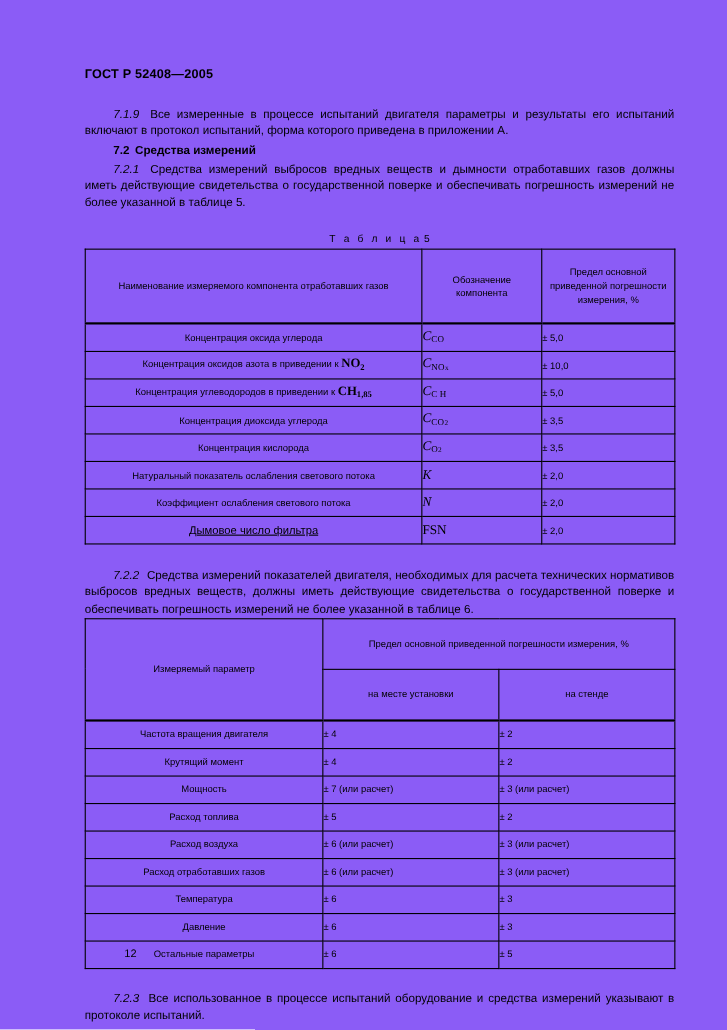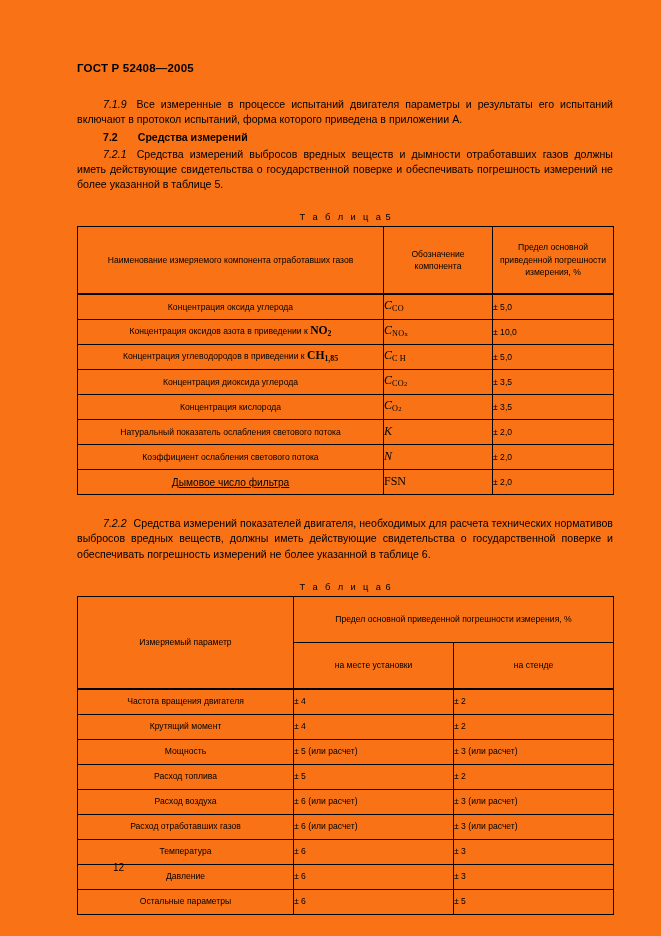--- a/index.html
+++ b/index.html
@@ -4,21 +4,21 @@
 <style>
   html, body {
     margin: 0;
     padding: 0;
     background: #ffffff;
   }
   .page {
     position: relative;
     width: 661px;
     height: 936px;
-    background: #f97316;
+    background: #8b5cf6;
     font-family: "Liberation Sans", sans-serif;
     color: #000000;
     overflow: hidden;
   }
 
   
   .doc-header {
     position: absolute;
     left: 77px;
     top: 62px;
@@ -42,21 +42,21 @@
     text-indent: 26px;
     hyphens: manual;
   }
   .sec-head {
     margin: 3px 0 1px 0;
     font-size: 10.6px;
     line-height: 15.2px;
     font-weight: bold;
     text-indent: 26px;
   }
-  .sec-head .num { margin-right: 20px; }
+  .sec-head .num { margin-right: 5px; }
   .clause-num { margin-right: 4px; font-style: italic; }
 
   
   .tbl-caption {
     font-size: 9.3px;
     letter-spacing: 2.4px;
     margin: 20px 0 4px 0;
     text-align: center;
   }
   .tbl-caption .cap-num { letter-spacing: 0; margin-left: 2px; }
@@ -190,21 +190,20 @@
         <tr>
           <td class="c-name big-row">Дымовое число фильтра</td>
           <td class="c-mid"><span class="sym roman">FSN</span></td>
           <td class="c-mid">± 2,0</td>
         </tr>
       </tbody>
     </table>
 
     <p class="para" style="margin-top:21px"><span class="clause-num">7.2.2</span> <span>Средства измерений показателей двигателя, необходимых для расчета технических нормативов выбросов вредных веществ, должны иметь действующие свидетельства о государственной поверке и обеспечивать погрешность измерений не более указанной в таблице 6.</span></p>
 
-    <div class="tbl-caption"><span>Т а б л и ц а</span><span class="cap-num">6</span></div>
 
     <table class="gost">
       <colgroup>
         <col style="width:216px">
         <col style="width:160px">
         <col style="width:160px">
       </colgroup>
       <thead>
         <tr>
           <td rowspan="2" class="thickbot" style="height:33px">Измеряемый параметр</td>
@@ -221,21 +220,21 @@
           <td class="c-mid">± 4</td>
           <td class="c-mid">± 2</td>
         </tr>
         <tr>
           <td class="c-name">Крутящий момент</td>
           <td class="c-mid">± 4</td>
           <td class="c-mid">± 2</td>
         </tr>
         <tr>
           <td class="c-name">Мощность</td>
-          <td class="c-mid">± 5 (или расчет)</td>
+          <td class="c-mid">± 7 (или расчет)</td>
           <td class="c-mid">± 3 (или расчет)</td>
         </tr>
         <tr>
           <td class="c-name">Расход топлива</td>
           <td class="c-mid">± 5</td>
           <td class="c-mid">± 2</td>
         </tr>
         <tr>
           <td class="c-name">Расход воздуха</td>
           <td class="c-mid">± 6 (или расчет)</td>

